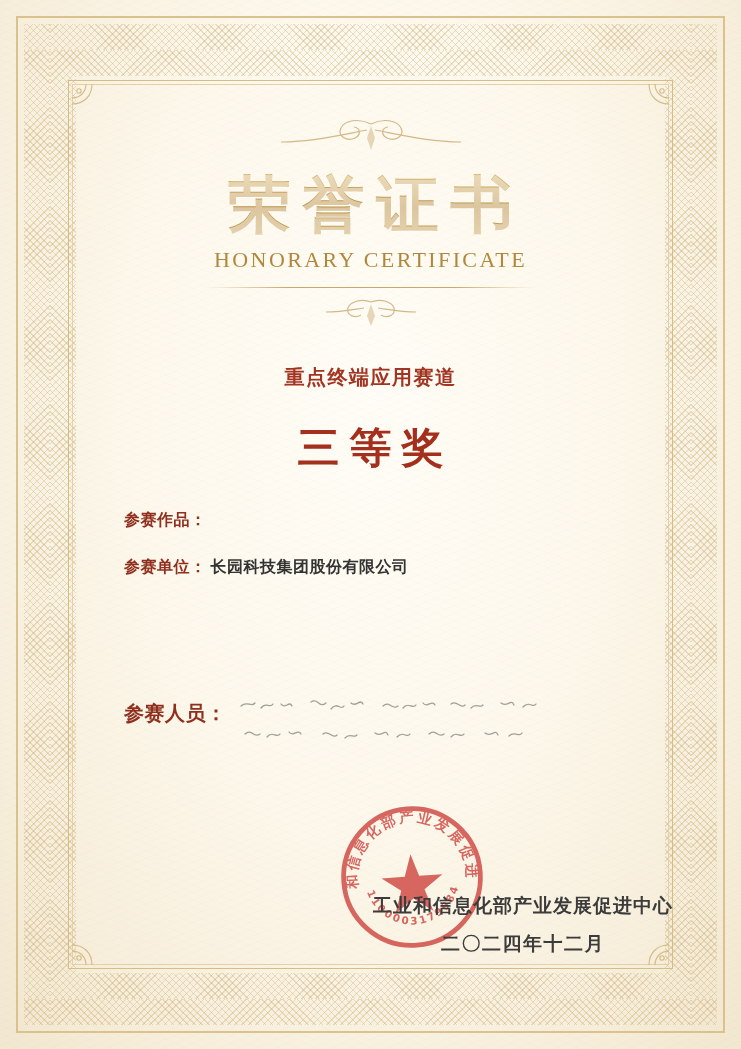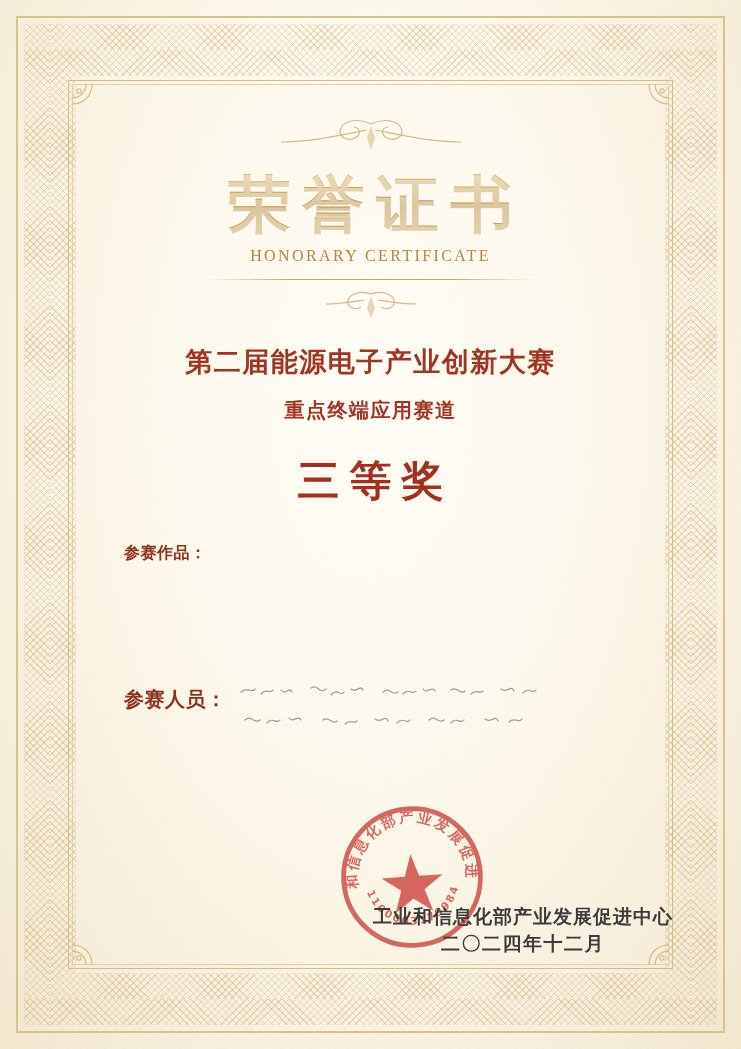--- a/index.html
+++ b/index.html
@@ -129,21 +129,21 @@
     background: linear-gradient(180deg, #d9b873 0%, #b78c3f 55%, #caa45c 100%);
     -webkit-background-clip: text;
     background-clip: text;
     -webkit-text-fill-color: transparent;
     text-shadow: 0 1px 0 rgba(255,255,255,.5);
   }
 
   #title-en {
     margin-top: 10px;
     font-family: "Liberation Serif", "DejaVu Serif", serif;
-    font-size: 16px;
+    font-size: 22px;
     letter-spacing: 2.4px;
     color: #b2873c;
     font-weight: 400;
   }
 
   #rule-top {
     margin-top: 14px;
     width: 330px;
     height: 1px;
     background: linear-gradient(90deg, rgba(200,168,106,0) 0%, #c9a86a 25%, #c9a86a 75%, rgba(200,168,106,0) 100%);
@@ -247,21 +247,21 @@
     width: 420px;
   }
   #issuer-name {
     font-family: "DejaVu Sans", "Liberation Sans", sans-serif;
     font-size: 19px;
     font-weight: 700;
     color: #3b3b3b;
     letter-spacing: 1px;
   }
   #issuer-date {
-    margin-top: 1px;
+    margin-top: 12px;
     font-family: "DejaVu Sans", "Liberation Sans", sans-serif;
     font-size: 19px;
     font-weight: 700;
     color: #3b3b3b;
     letter-spacing: 1.5px;
   }
 
   
   #seal {
     position: absolute;
@@ -336,32 +336,35 @@
       <svg viewBox="0 0 130 34" fill="none" stroke="currentColor" stroke-width="1.2">
         <path d="M65 6 C 55 2, 44 6, 42 12 C 40 19, 49 23, 55 19"></path>
         <path d="M65 6 C 75 2, 86 6, 88 12 C 90 19, 81 23, 75 19"></path>
         <path d="M65 8 L61 20 L65 30 L69 20 Z" fill="currentColor" stroke="none" opacity=".55"></path>
         <path d="M20 16 C 34 16, 44 14, 58 12"></path>
         <path d="M110 16 C 96 16, 86 14, 72 12"></path>
       </svg>
     </div>
 
     <div id="competition">
-      <div class="line1">第二届能源电子产业创新大赛</div>
       <div class="line2">重点终端应用赛道</div>
     </div>
 
     <div id="award">三等奖</div>
 
     <div id="fields">
 
       <div class="field-row">
         <span class="field-label">参赛作品：</span>
       </div>
 
+      <div class="field-row">
+        <span class="field-label">参赛单位：</span>
+        <span class="field-value">长园科技集团股份有限公司</span>
+      </div>
 
       <div id="members-row">
         <span id="members-label">参赛人员：</span>
         <span id="members-sign">
           <svg viewBox="0 0 330 60" fill="none" stroke="currentColor" stroke-width="1.3" stroke-linecap="round">
             <path d="M8 16 c6-6 10 2 14-3 M28 18 c5-7 9 1 12-4 M48 14 c4 6 8-4 11 2"></path>
             <path d="M78 12 c7-5 8 7 15 1 M98 19 c6-8 10 2 13-3 M118 13 c5 5 9-5 12 1"></path>
             <path d="M150 16 c7-6 9 5 15 0 M170 18 c5-7 10 2 13-3 M190 13 c4 6 9-4 12 2"></path>
             <path d="M218 14 c6-5 9 6 14 1 M238 18 c5-6 9 1 12-3"></path>
             <path d="M268 13 c6 5 10-5 13 2 M290 17 c6-7 10 2 13-3"></path>

